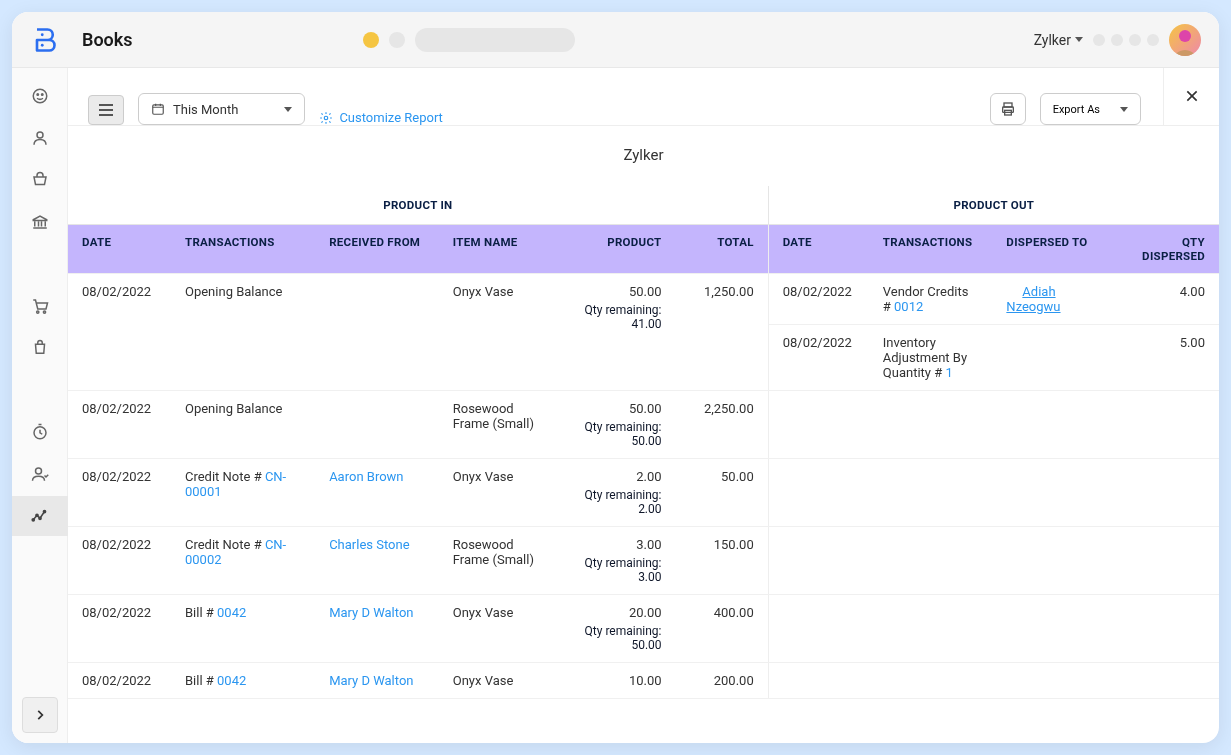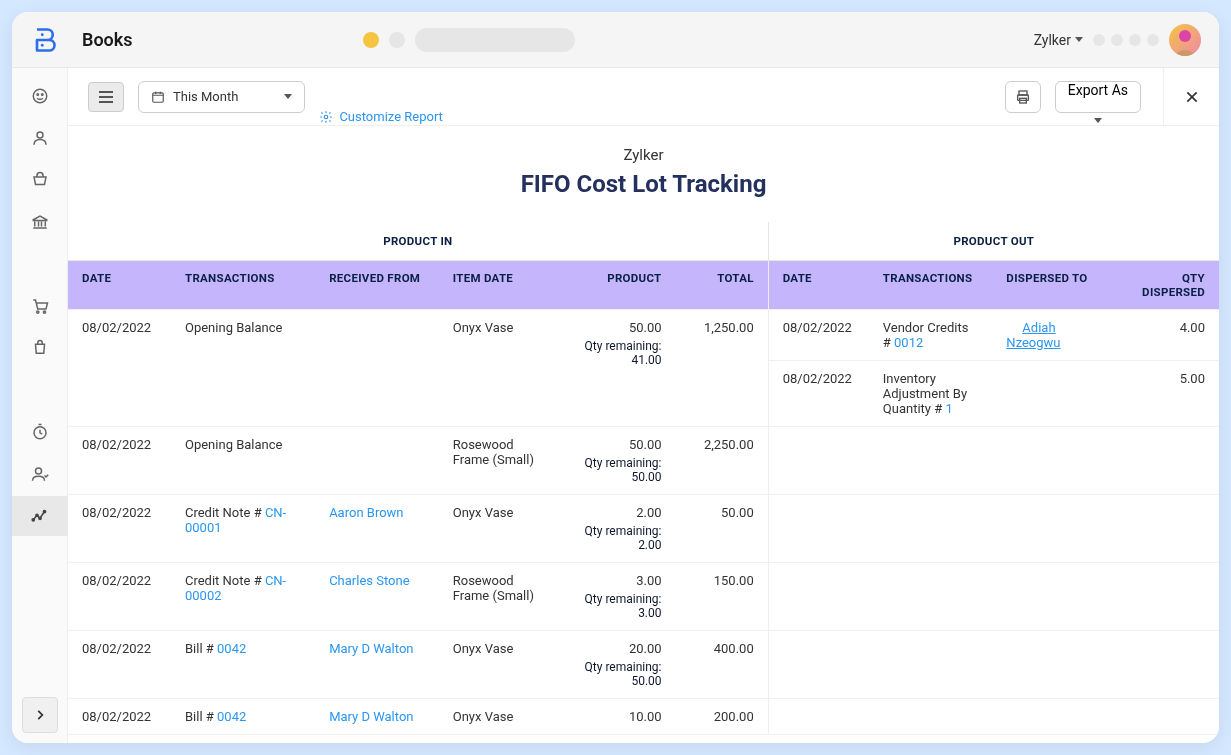--- a/index.html
+++ b/index.html
@@ -26,27 +26,27 @@
 .app-body { display: flex; flex: 1; overflow: hidden; }
 .sidebar { width: 56px; background: #fafafa; border-right: 1px solid #eee; display: flex; flex-direction: column; align-items: center; padding-top: 18px; gap: 22px; position: relative; }
 .side-icon { width: 20px; height: 20px; color: #666; cursor: pointer; display: flex; align-items: center; justify-content: center; }
 .side-icon.active { background: #e8e8e8; width: 56px; height: 40px; margin: -10px 0; padding: 10px 0; }
 .side-gap { height: 20px; }
 .expand-btn { position: absolute; bottom: 10px; left: 10px; width: 36px; height: 36px; background: #f0f0f0; border: 1px solid #ddd; border-radius: 4px; display: flex; align-items: center; justify-content: center; cursor: pointer; }
 
 .content { flex: 1; display: flex; flex-direction: column; overflow: hidden; }
 
 
-.toolbar { height: 58px; border-bottom: 1px solid #eee; display: flex; align-items: center; padding: 0 20px; gap: 14px; }
+.toolbar { height: 58px; border-bottom: 1px solid #eee; display: flex; align-items: flex-end; padding: 0 20px; gap: 14px; }
 .hamburger-btn { width: 36px; height: 30px; background: #ebebeb; border: 1px solid #ccc; border-radius: 4px; display: flex; align-items: center; justify-content: center; cursor: pointer; }
 .period-select { height: 32px; padding: 0 12px; border: 1px solid #ccc; border-radius: 6px; background: #fff; display: flex; align-items: center; gap: 8px; font-size: 13px; color: #333; cursor: pointer; }
 .customize-link { color: #2b96f0; font-size: 13px; display: flex; align-items: center; gap: 6px; cursor: pointer; margin-top: 40px; }
 .toolbar-spacer { flex: 1; }
 .icon-btn { width: 36px; height: 32px; border: 1px solid #ccc; border-radius: 6px; background: #fff; display: flex; align-items: center; justify-content: center; cursor: pointer; }
-.export-btn { height: 32px; padding: 0 12px; border: 1px solid #ccc; border-radius: 6px; background: #fff; display: flex; align-items: center; gap: 20px; font-size: 14px; cursor: pointer; flex-direction: column; }
+.export-btn { height: 32px; padding: 0 12px; border: 1px solid #ccc; border-radius: 6px; background: #fff; display: flex; align-items: center; gap: 20px; font-size: 11px; cursor: pointer; }
 .close-area { width: 56px; height: 58px; border-left: 1px solid #eee; display: flex; align-items: center; justify-content: center; margin-right: -20px; margin-left: 8px; cursor: pointer; }
 
 
 .report-header { text-align: center; padding: 20px 0 16px; }
 .report-org { font-size: 15px; color: #333; margin-bottom: 6px; }
 .report-title { font-size: 24px; font-weight: 700; color: #24305e; margin-bottom: 8px; }
 .report-period { font-size: 13px; color: #555; }
 
 
 .table-scroll { flex: 1; overflow: auto; }
@@ -214,21 +214,20 @@
         </div>
         <div class="close-area">
           <svg width="16" height="16" viewBox="0 0 24 24" stroke="#333" stroke-width="2.5">
               <path d="M5 5l14 14M19 5L5 19"></path>
             </svg>
         </div>
       </div>
 
       <div class="report-header">
         <div class="report-org">Zylker</div>
-        <div class="report-title">FIFO Cost Lot Tracking</div>
       </div>
 
       <div class="table-scroll">
         <table>
           <colgroup>
             <col style="width:100px">
               <col style="width:140px">
               <col style="width:120px">
               <col style="width:120px">
               <col style="width:110px">
@@ -240,21 +239,21 @@
           </colgroup>
           <thead>
             <tr class="group-header">
               <th colspan="6">PRODUCT IN</th>
               <th colspan="4" style="border-right:none">PRODUCT OUT</th>
             </tr>
             <tr>
               <th>DATE</th>
               <th>TRANSACTIONS</th>
               <th>RECEIVED FROM</th>
-              <th>ITEM DATE</th>
+              <th>ITEM NAME</th>
               <th class="col-right">PRODUCT</th>
               <th class="col-right divider-right">TOTAL</th>
               <th>DATE</th>
               <th>TRANSACTIONS</th>
               <th>DISPERSED TO</th>
               <th class="col-right">QTY DISPERSED</th>
             </tr>
           </thead>
           <tbody id="table-body">
               <tr>

